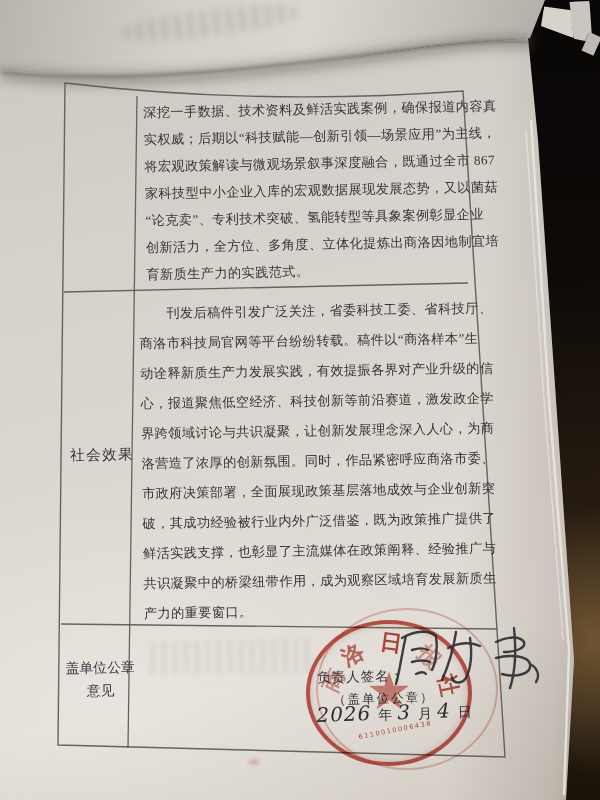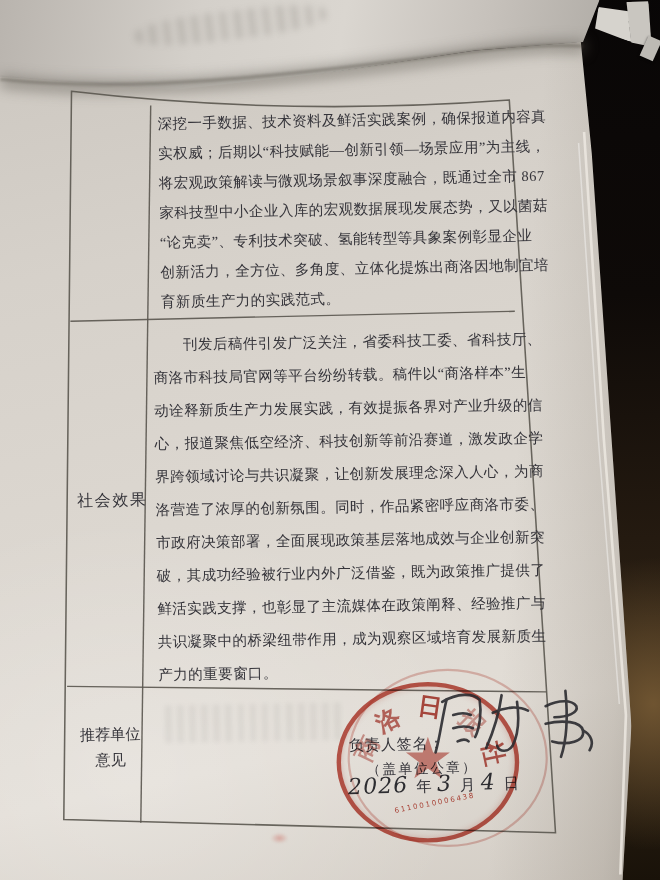--- a/index.html
+++ b/index.html
@@ -100,21 +100,21 @@
   <line x1="64" y1="292" x2="468" y2="283" stroke="#5a564f" stroke-width="1.3" opacity="0.9"></line>
   <line x1="61" y1="624" x2="497" y2="629" stroke="#5a564f" stroke-width="1.3" opacity="0.9"></line>
 </svg>
 
 <div class="cell-text row1-text">深挖一手数据、技术资料及鲜活实践案例，确保报道内容真<br>实权威；后期以“科技赋能—创新引领—场景应用”为主线，<br>将宏观政策解读与微观场景叙事深度融合，既通过全市 867<br>家科技型中小企业入库的宏观数据展现发展态势，又以菌菇<br>“论克卖”、专利技术突破、氢能转型等具象案例彰显企业<br>创新活力，全方位、多角度、立体化提炼出商洛因地制宜培<br>育新质生产力的实践范式。</div>
 
 <div class="cell-text label-social">社会效果</div>
 <div class="cell-text row2-text">　　刊发后稿件引发广泛关注，省委科技工委、省科技厅、<br>商洛市科技局官网等平台纷纷转载。稿件以“商洛样本”生<br>动诠释新质生产力发展实践，有效提振各界对产业升级的信<br>心，报道聚焦低空经济、科技创新等前沿赛道，激发政企学<br>界跨领域讨论与共识凝聚，让创新发展理念深入人心，为商<br>洛营造了浓厚的创新氛围。同时，作品紧密呼应商洛市委、<br>市政府决策部署，全面展现政策基层落地成效与企业创新突<br>破，其成功经验被行业内外广泛借鉴，既为政策推广提供了<br>鲜活实践支撑，也彰显了主流媒体在政策阐释、经验推广与<br>共识凝聚中的桥梁纽带作用，成为观察区域培育发展新质生<br>产力的重要窗口。</div>
 
 <div class="cell-text label-recommend">
-  <span>推荐单位</span><br>
+  <span>盖单位公章</span><br>
   <span>意见</span>
 </div>
 <div class="ghost-marks"></div>
 <div class="cell-text sign-label">负责人签名：</div>
 <div class="cell-text seal-note">（盖单位公章）</div>
 <div class="cell-text date-line">
   <span class="num">2026</span><span class="unit">年</span><span class="num">3</span><span class="unit">月</span><span class="num">4</span><span class="unit">日</span>
 </div>
 
 <div class="seal">

